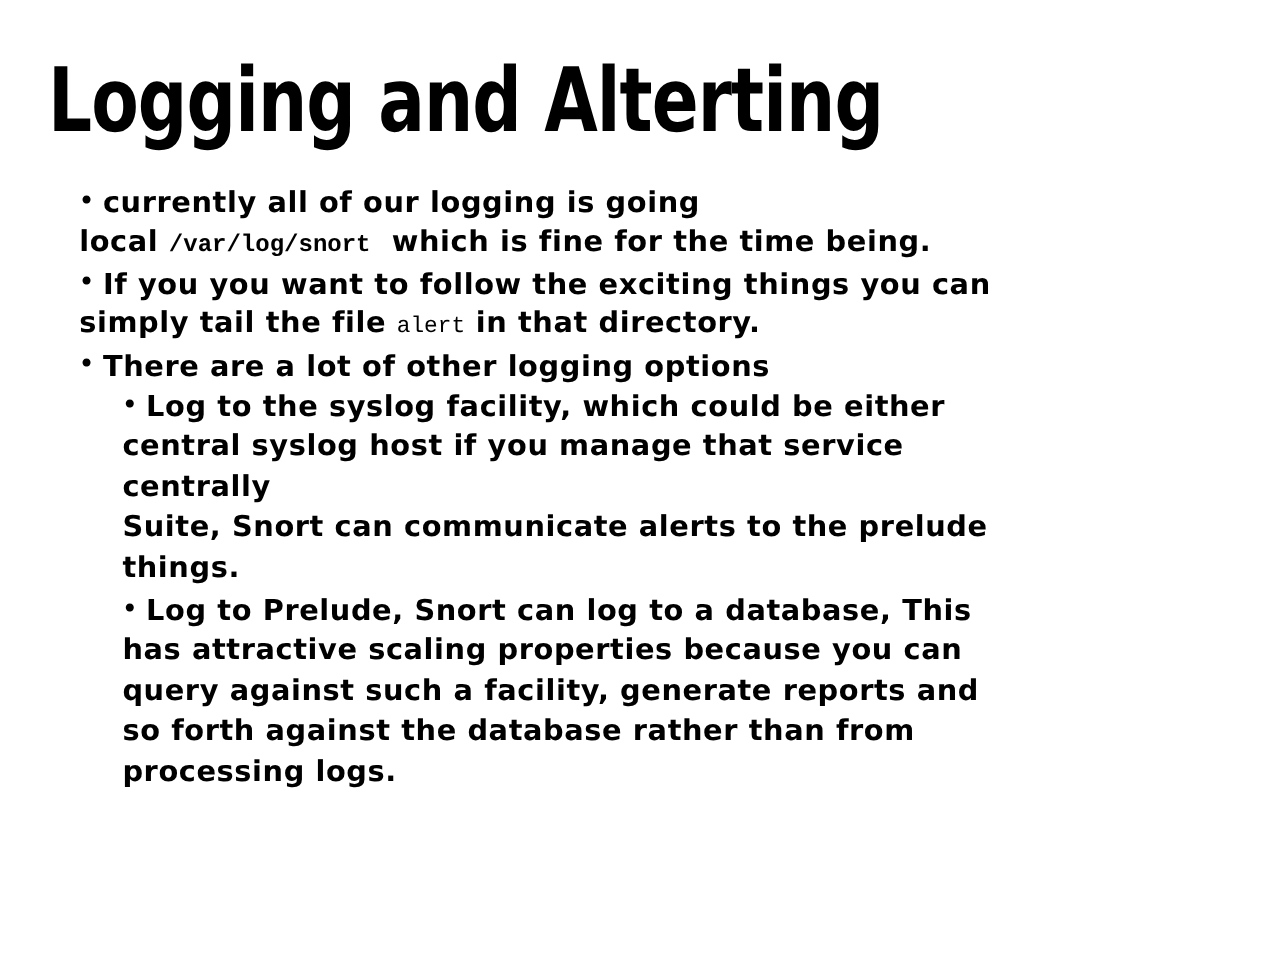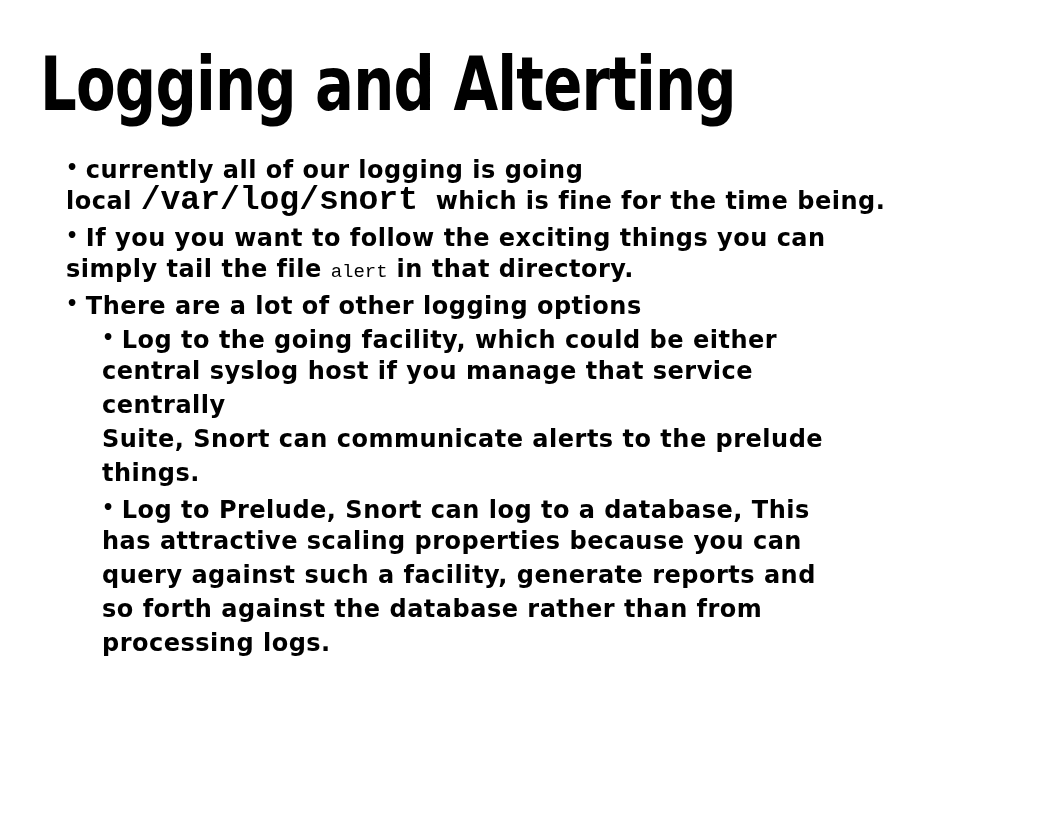--- a/index.html
+++ b/index.html
@@ -46,21 +46,21 @@
     height: 34px;
   }
   .dot {
     display: inline;
     font-size: 19px;
     vertical-align: 4px;
   }
   .code-bold {
     font-family: "Liberation Mono", monospace;
     font-weight: bold;
-    font-size: 33px;
+    font-size: 20px;
     letter-spacing: 0;
   }
   .code {
     font-family: "Liberation Mono", monospace;
     font-weight: 400;
     font-size: 19px;
     letter-spacing: 0;
   }
 </style>
 </head>
@@ -74,21 +74,21 @@
         <div class="line"><span class="txt">local </span><span class="code-bold">/var/log/snort</span><span class="txt">  which is fine for the time being.</span></div>
       </div>
       <div class="bullet level-1">
         <div class="line"><span class="dot">• </span><span class="txt">If you you want to follow the exciting things you can</span></div>
         <div class="line"><span class="txt">simply tail the file </span><span class="code">alert</span><span class="txt"> in that directory.</span></div>
       </div>
       <div class="bullet level-1">
         <div class="line"><span class="dot">• </span><span class="txt">There are a lot of other logging options</span></div>
       </div>
       <div class="bullet level-2">
-        <div class="line"><span class="dot">• </span><span class="txt">Log to the going facility, which could be either</span></div>
+        <div class="line"><span class="dot">• </span><span class="txt">Log to the syslog facility, which could be either</span></div>
         <div class="line"><span class="txt">central syslog host if you manage that service</span></div>
         <div class="line"><span class="txt">centrally</span></div>
       </div>
       <div class="bullet level-2">
         <div class="line"><span class="txt">Suite, Snort can communicate alerts to the prelude</span></div>
         <div class="line"><span class="txt">things.</span></div>
       </div>
       <div class="bullet level-2">
         <div class="line"><span class="dot">• </span><span class="txt">Log to Prelude, Snort can log to a database, This</span></div>
         <div class="line"><span class="txt">has attractive scaling properties because you can</span></div>

